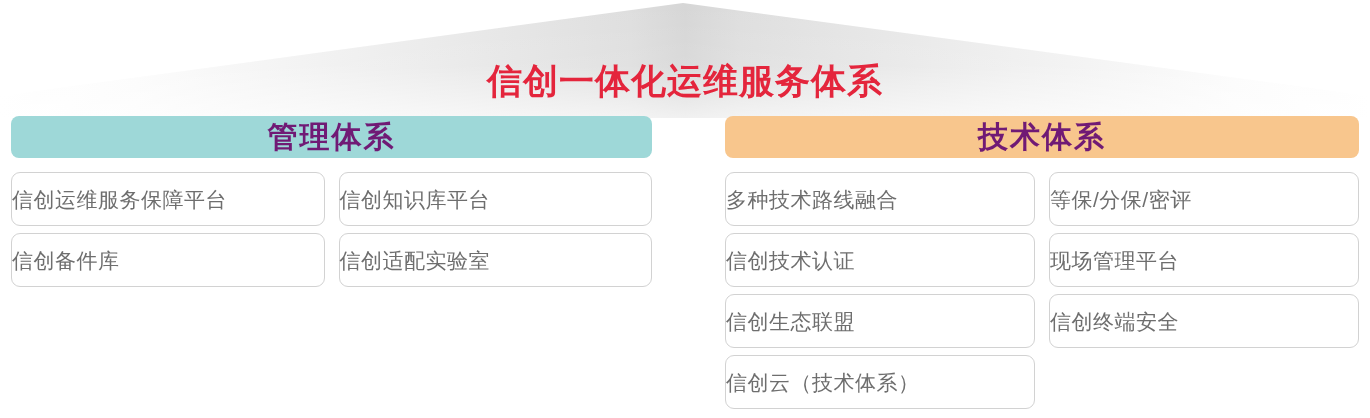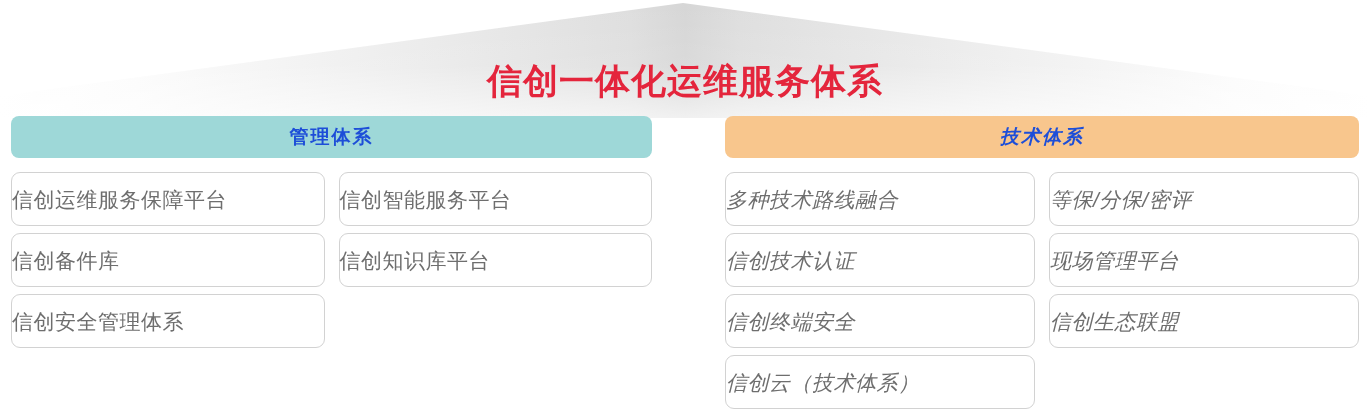--- a/index.html
+++ b/index.html
@@ -44,31 +44,31 @@
     line-height: 46px;
     white-space: nowrap;
   }
 
   
   .panel {
     position: absolute;
     top: 116px;
   }
   #panel-management { left: 11px;  width: 641px; }
-  #panel-technology { left: 725px; width: 634px; font-style: italic; }
+  #panel-technology { left: 725px; width: 634px; }
 
   .panel-header {
     height: 42px;
     border-radius: 8px;
     display: flex;
     align-items: center;
     justify-content: center;
-    font-size: 19px;
+    font-size: 30px;
     font-weight: bold;
-    color: #1d4ed8;
+    color: #701a75;
     letter-spacing: 2px;
     box-sizing: border-box;
   }
   #panel-management .panel-header { background: #9ed8d8; }
   #panel-technology .panel-header { background: #f8c68d; }
 
   .panel-grid {
     margin-top: 14px;
     display: grid;
     grid-template-columns: 1fr 1fr;
@@ -124,54 +124,51 @@
 
   <div id="diagram-title">信创一体化运维服务体系</div>
 
   <div class="panel" id="panel-management">
     <div class="panel-header">管理体系</div>
     <div class="panel-grid">
       <div class="cell">
         <span class="cell-label">信创运维服务保障平台</span>
       </div>
       <div class="cell">
-        <span class="cell-label">信创智能服务平台</span>
+        <span class="cell-label">信创知识库平台</span>
       </div>
       <div class="cell">
         <span class="cell-label">信创备件库</span>
       </div>
       <div class="cell">
-        <span class="cell-label">信创知识库平台</span>
-      </div>
-      <div class="cell">
-        <span class="cell-label">信创安全管理体系</span>
+        <span class="cell-label">信创适配实验室</span>
       </div>
     </div>
   </div>
 
   <div class="panel" id="panel-technology">
     <div class="panel-header">技术体系</div>
     <div class="panel-grid">
       <div class="cell">
         <span class="cell-label">多种技术路线融合</span>
       </div>
       <div class="cell">
         <span class="cell-label">等保/分保/密评</span>
       </div>
       <div class="cell">
         <span class="cell-label">信创技术认证</span>
       </div>
       <div class="cell">
         <span class="cell-label">现场管理平台</span>
       </div>
       <div class="cell">
-        <span class="cell-label">信创终端安全</span>
+        <span class="cell-label">信创生态联盟</span>
       </div>
       <div class="cell">
-        <span class="cell-label">信创生态联盟</span>
+        <span class="cell-label">信创终端安全</span>
       </div>
       <div class="cell">
         <span class="cell-label">信创云（技术体系）</span>
       </div>
     </div>
   </div>
 
 </div>
 
 </body></html>

